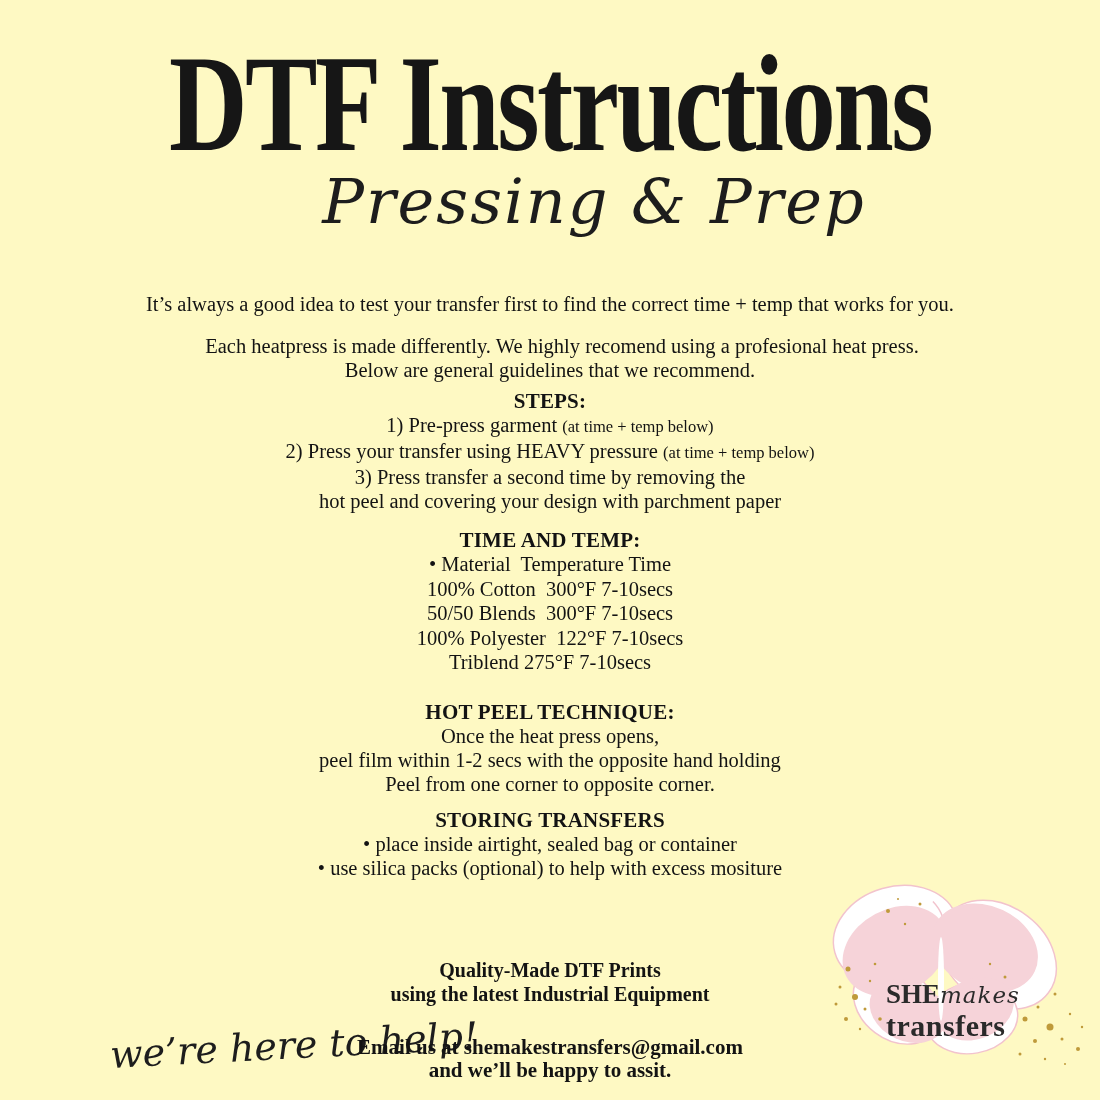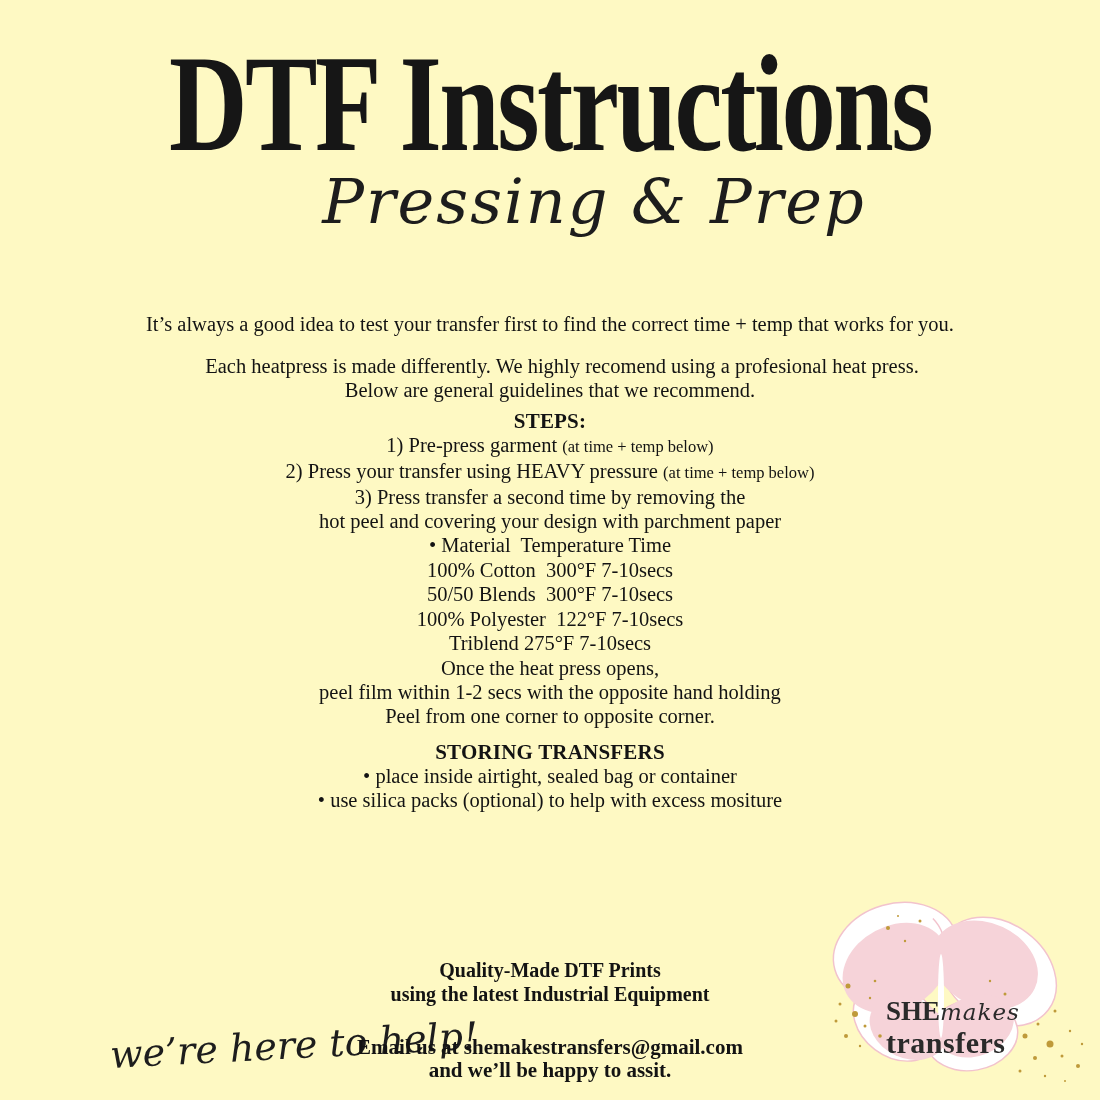--- a/index.html
+++ b/index.html
@@ -19,21 +19,21 @@
     white-space:nowrap;
   }
   .subtitle{
     position:absolute;top:168px;left:0;width:1100px;text-align:center;
     font-family:"DejaVu Serif", serif;font-style:italic;font-weight:400;
     font-size:62px;line-height:1.1;color:#1d1d1d;letter-spacing:2px;margin-left:44px;
   }
 
   
   .main{
-    position:absolute;top:312px;left:0;width:1100px;text-align:center;
+    position:absolute;top:292px;left:0;width:1100px;text-align:center;
     font-size:20.5px;line-height:24px;color:#131313;
   }
   .main .line{margin:0;}
   .gap18{margin-top:18px !important;padding-left:24px;}
   .gap7{margin-top:7px !important;}
   .gap15{margin-top:15px !important;}
   .gap25{margin-top:25px !important;}
   .gap12{margin-top:12px !important;}
   .heading{font-weight:700;font-size:21px;letter-spacing:0.2px;}
   .small{font-size:16.5px;}
@@ -49,21 +49,21 @@
     font-weight:700;font-size:21px;line-height:23px;color:#131313;
   }
   .help-note{
     position:absolute;top:1022px;left:110px;width:270px;text-align:center;
     font-family:"DejaVu Serif", serif;font-style:italic;font-size:38px;
     line-height:1.4;transform:rotate(-3deg);color:#1d1d1d;white-space:nowrap;
   }
 
   
   .logo{
-    position:absolute;right:6px;bottom:0;width:284px;height:214px;
+    position:absolute;right:6px;bottom:17px;width:284px;height:214px;
   }
   .logo svg{position:absolute;left:0;top:0;}
   .logo-text{
     position:absolute;left:76px;top:112px;color:#2a2a2a;line-height:1;
     text-align:left;
   }
   .brand-caps{font-family:"Liberation Serif", serif;font-weight:700;font-size:27px;}
   .brand-script{font-family:"DejaVu Serif", serif;font-style:italic;font-size:23px;letter-spacing:1px;}
   .brand-bottom{font-family:"Liberation Serif", serif;font-weight:700;font-size:30px;margin-top:3px;letter-spacing:0.5px;}
 </style>
@@ -79,26 +79,28 @@
     <div class="line">It’s always a good idea to test your transfer first to find the correct time + temp that works for you.</div>
     <div class="line gap18">Each heatpress is made differently. We highly recomend using a profesional heat press.</div>
     <div class="line">Below are general guidelines that we recommend.</div>
 
     <div class="line heading gap7">STEPS:</div>
     <div class="line"><span>1) Pre-press garment</span> <span class="small">(at time + temp below)</span></div>
     <div class="line"><span>2) Press your transfer using HEAVY pressure</span> <span class="small">(at time + temp below)</span></div>
     <div class="line"><span>3) Press transfer a second time by removing the</span></div>
     <div class="line"><span>hot peel and covering your design with parchment paper</span></div>
 
+    <div class="line heading gap15">TIME AND TEMP:</div>
     <div class="line tt-row">• Material  Temperature Time</div>
     <div class="line tt-row">100% Cotton  300°F 7-10secs</div>
     <div class="line tt-row">50/50 Blends  300°F 7-10secs</div>
     <div class="line tt-row">100% Polyester  122°F 7-10secs</div>
     <div class="line tt-row">Triblend 275°F 7-10secs</div>
 
+    <div class="line heading gap25">HOT PEEL TECHNIQUE:</div>
     <div class="line">Once the heat press opens,</div>
     <div class="line">peel film within 1-2 secs with the opposite hand holding</div>
     <div class="line">Peel from one corner to opposite corner.</div>
 
     <div class="line heading gap12">STORING TRANSFERS</div>
     <div class="line">• place inside airtight, sealed bag or container</div>
     <div class="line">• use silica packs (optional) to help with excess mositure</div>
   </div>
 
   <div class="quality">

